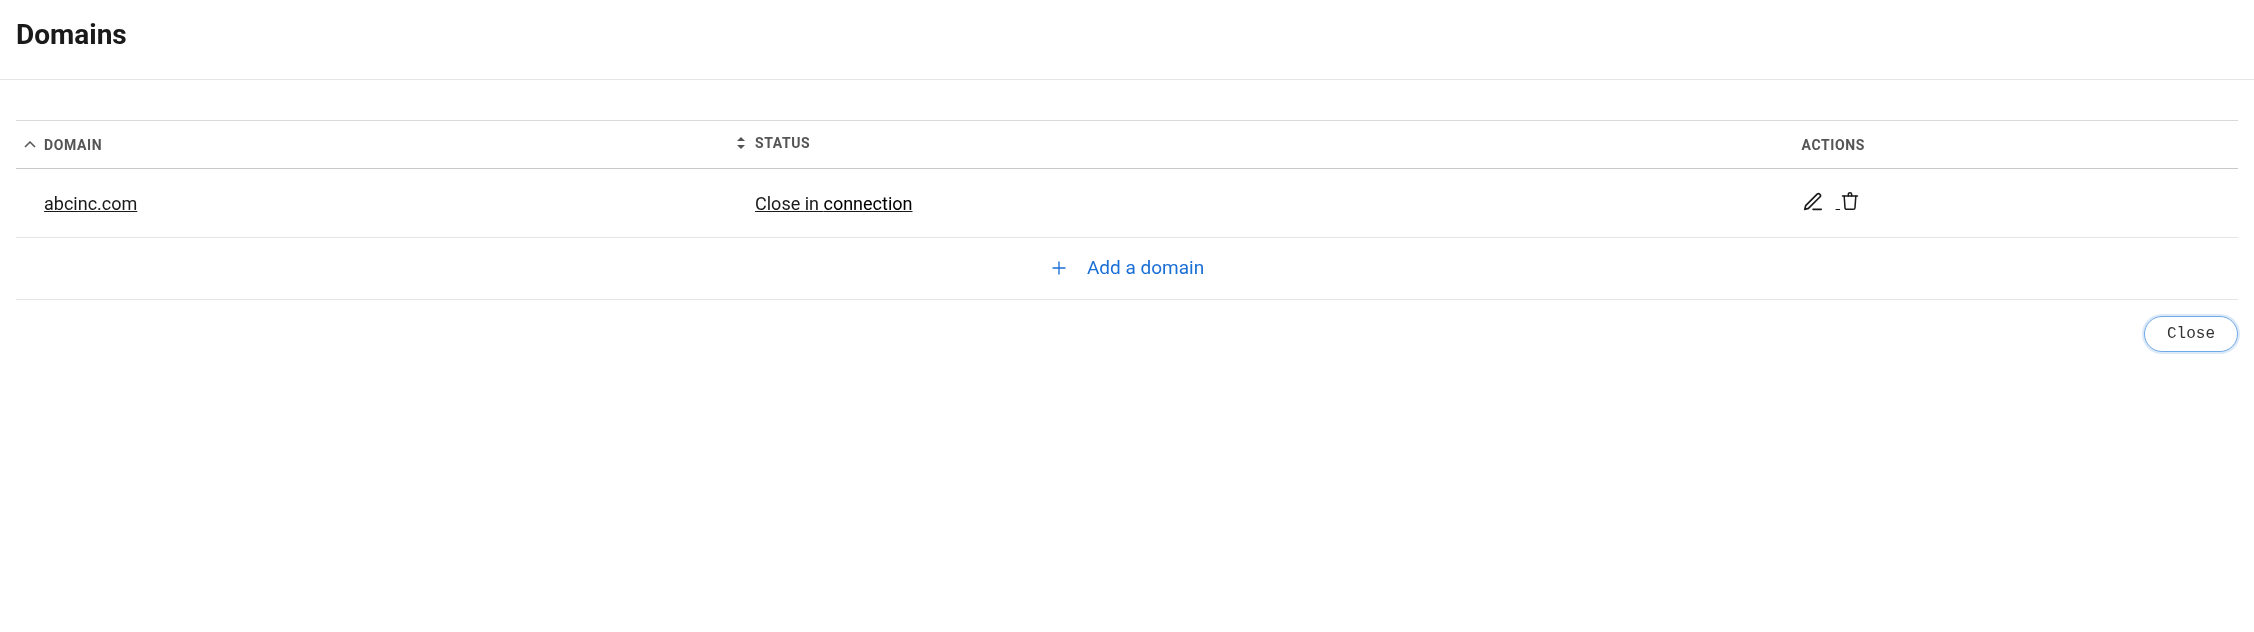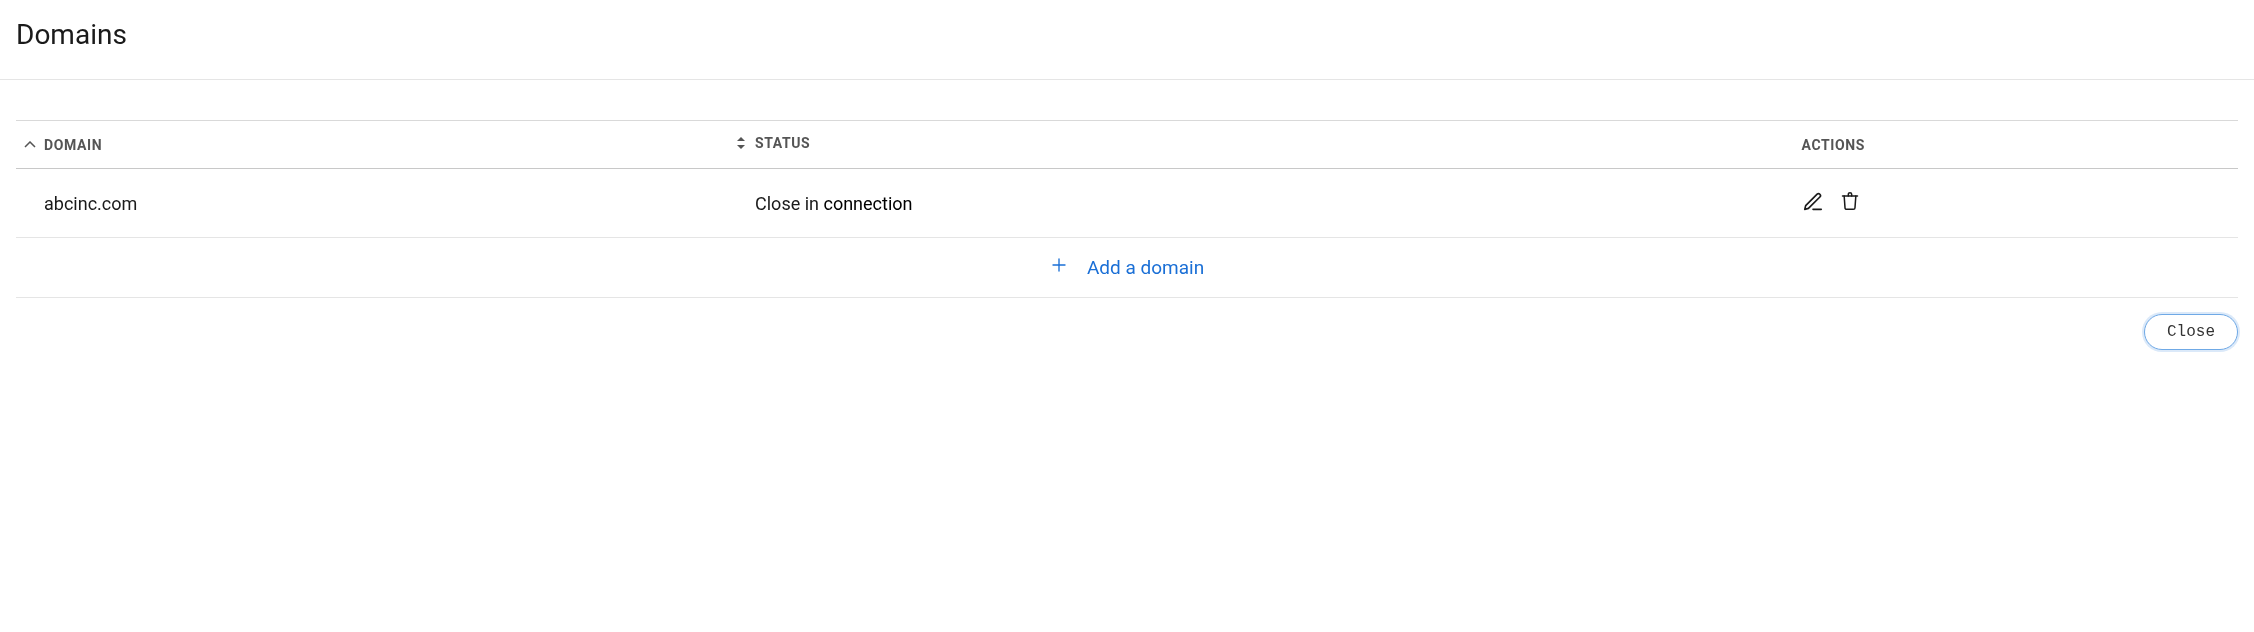--- a/index.html
+++ b/index.html
@@ -14,30 +14,31 @@
     }
     .page {
       width: 100%;
     }
     .header-row {
       padding: 18px 16px 28px 16px;
       border-bottom: 1px solid #e5e5e5;
     }
     .page-title {
       font-size: 28px;
-      font-weight: 400;
+      font-weight: 700;
       color: #1a1a1a;
     }
     .table-wrap {
       padding: 0 16px;
       margin-top: 40px;
     }
     table {
       width: 100%;
       border-collapse: collapse;
+      text-decoration: underline;
     }
     thead th {
       text-align: left;
       padding: 14px 8px;
       border-top: 1px solid #d9d9d9;
       border-bottom: 1px solid #c8c8c8;
       font-size: 14px;
       font-weight: 700;
       letter-spacing: 0.6px;
       color: #555;
@@ -84,21 +85,21 @@
       margin-right: 10px;
       vertical-align: middle;
     }
     .add-row td {
       text-align: center;
       padding: 18px 8px;
       border-bottom: 1px solid #e5e5e5;
     }
     .add-button {
       display: inline-flex;
-      align-items: flex-start;
+      align-items: center;
       gap: 19px;
       color: #1a6fd6;
       font-size: 19px;
       background: none;
       border: none;
       cursor: pointer;
       font-family: inherit;
     }
     .plus-icon {
       display: inline-flex;

